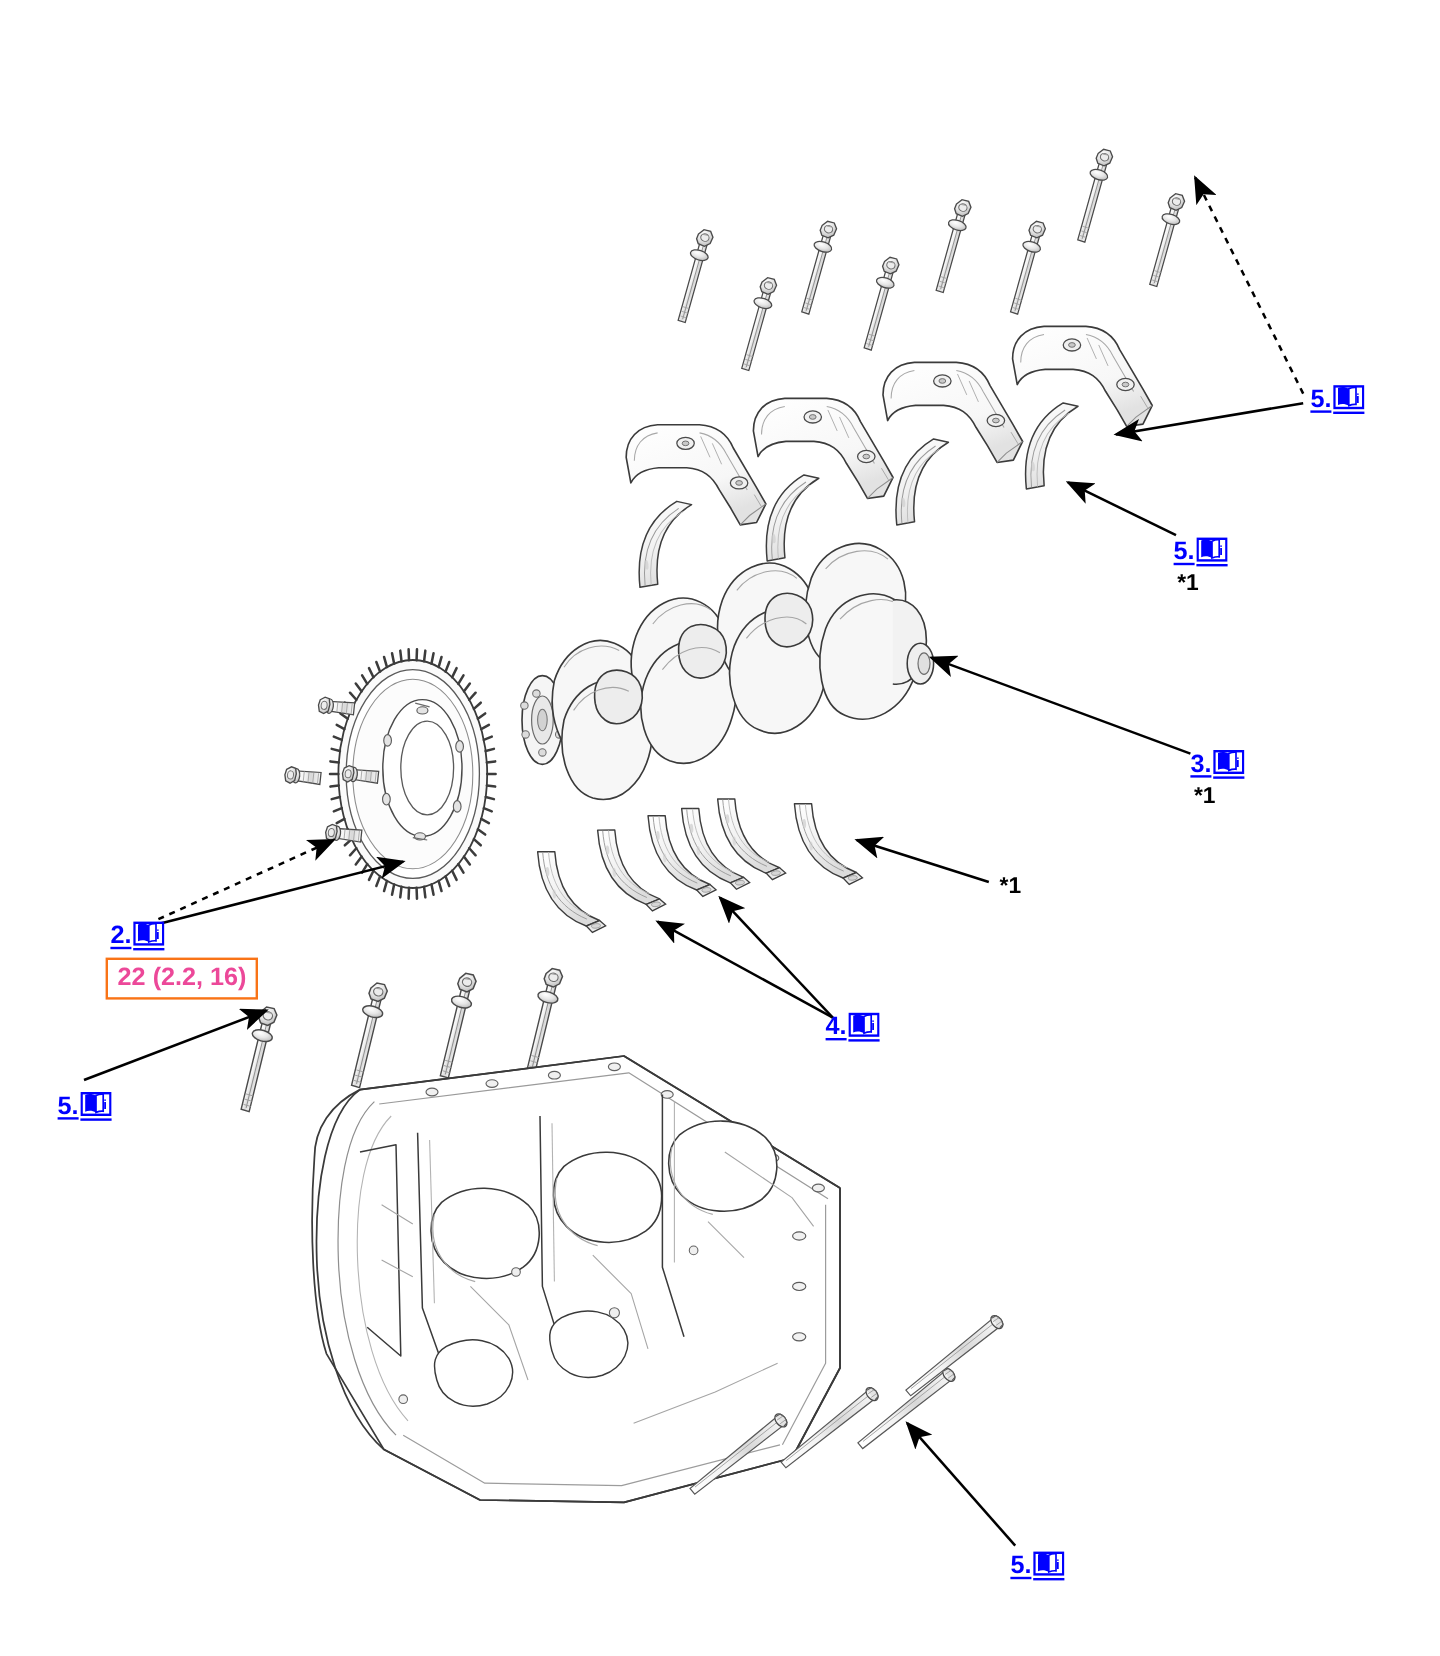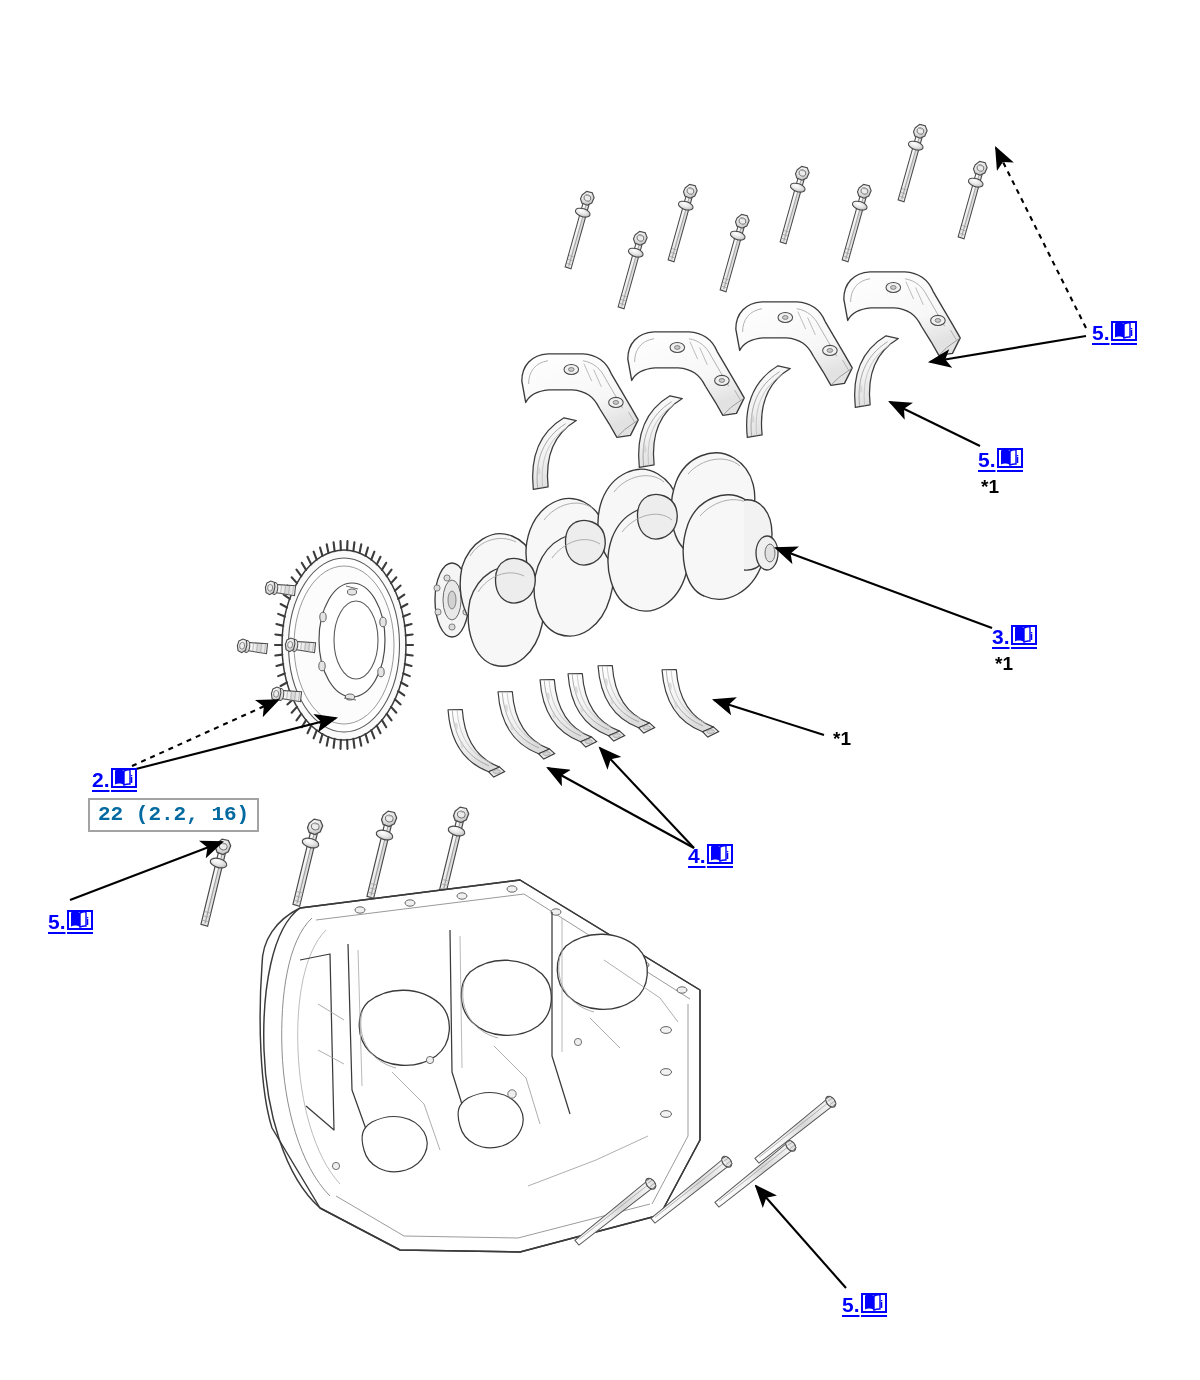--- a/index.html
+++ b/index.html
@@ -13,23 +13,23 @@
              color:#0000ff;font-size:21px;font-weight:700;
              font-family:"Liberation Sans",sans-serif;line-height:1;white-space:nowrap;}
   .ref-label .num{text-decoration:underline;text-underline-offset:3px;
                   text-decoration-thickness:2px;letter-spacing:0px;}
   .ref-label .bookicon{display:inline-block;margin-left:1px;
                        border-bottom:2px solid #0000ff;padding-bottom:1px;}
   .ref-label svg{display:block;}
 
   .note-star{position:absolute;color:#000;font-size:19px;font-weight:700;
              font-family:"Liberation Sans",sans-serif;white-space:nowrap;}
-  .torque-box{position:absolute;border:2px solid #a3a3a3;background:#fff;
-              padding:3px 8px 4px 8px;font-size:21px;font-weight:700;color:#0369a1;
-              font-family:Liberation Mono, monospace;white-space:nowrap;}
+  .torque-box{position:absolute;border:2px solid #f97316;background:#fff;
+              padding:3px 8px 4px 8px;font-size:21px;font-weight:700;color:#ec4899;
+              font-family:Liberation Sans, sans-serif;white-space:nowrap;}
 </style>
 </head>
 <body>
 
 <div id="stage">
 
 <svg class="diagram" viewBox="0 0 1200 1380">
   <defs>
     <marker id="arrowhead" markerWidth="11" markerHeight="9" refX="10" refY="4.5" orient="auto">
       <path d="M0,0 L11,4.5 L0,9 L2.6,4.5 Z" fill="#000"></path>

